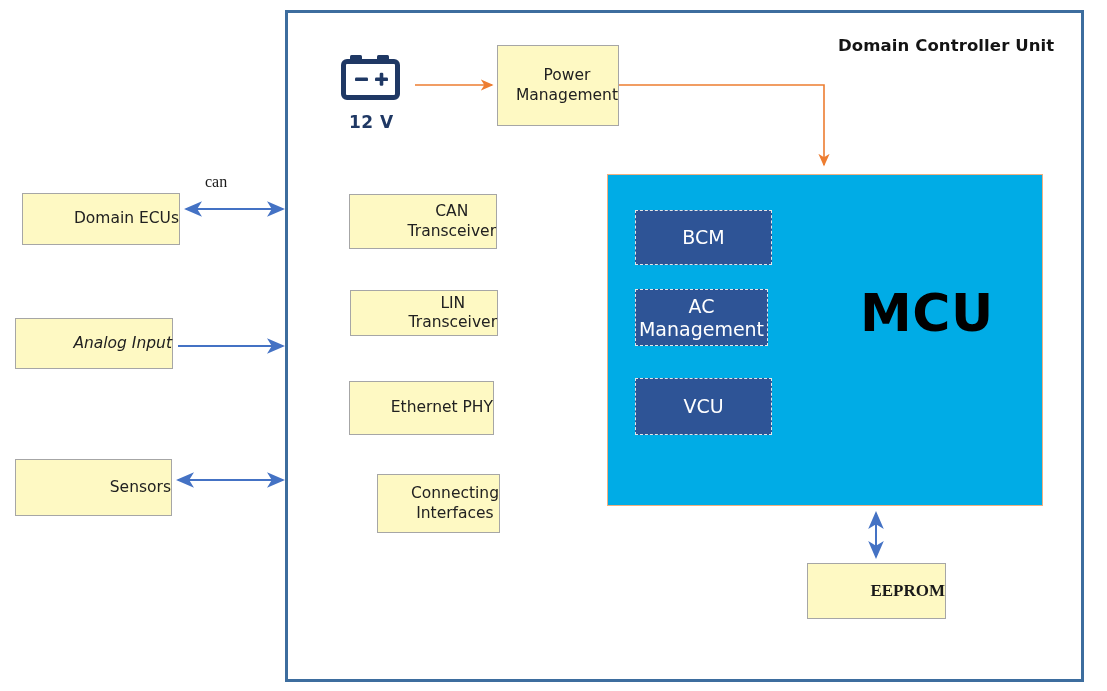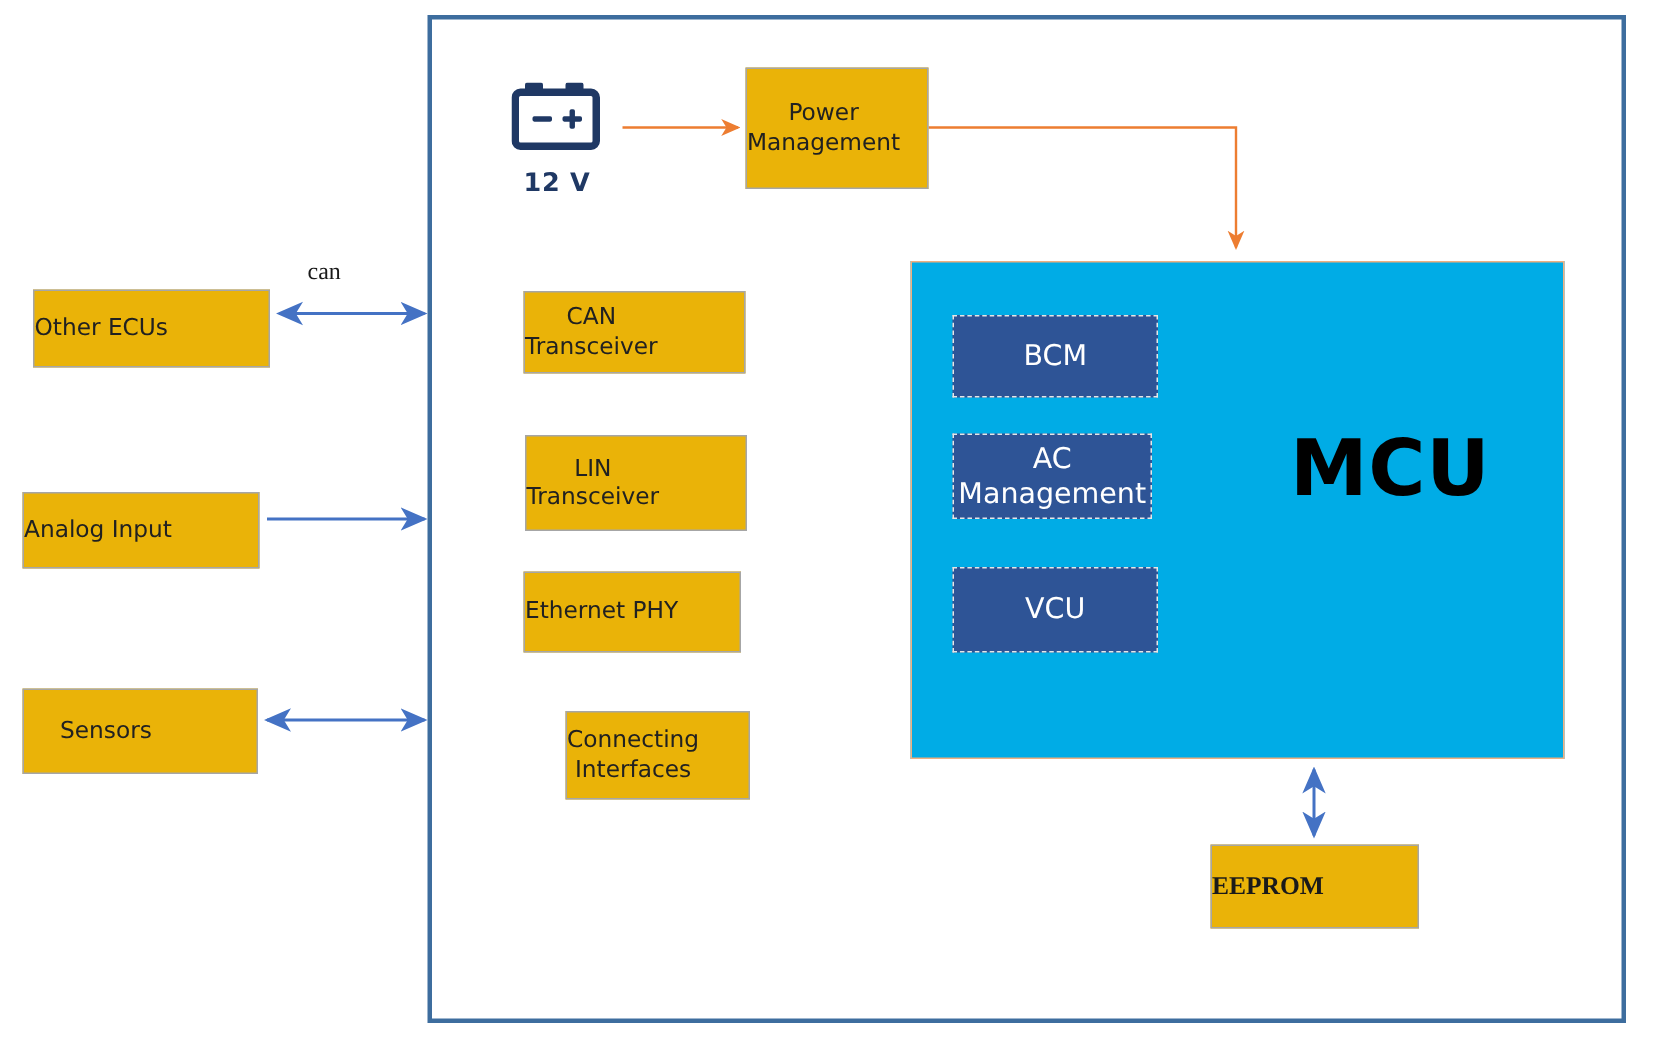--- a/index.html
+++ b/index.html
@@ -35,41 +35,41 @@
     font-size: 16.5px;
     font-weight: bold;
     color: #141414;
     letter-spacing: 0.1px;
     white-space: nowrap;
   }
 
   
   .gbox {
     position: absolute;
-    background: #eab308;
+    background: #fef9c3;
     border: 1px solid #a6a6a6;
     box-sizing: border-box;
     display: flex;
     align-items: center;
-    justify-content: flex-start;
+    justify-content: flex-end;
     text-align: center;
     color: #212121;
     font-size: 15.5px;
     line-height: 1.25;
     white-space: pre-line;
   }
 
   
   #box-other-ecus   { left: 22px;  top: 193px; width: 158px; height: 52px; }
-  #box-analog-input { left: 15px;  top: 328px; width: 158px; height: 51px; }
+  #box-analog-input { left: 15px;  top: 318px; width: 158px; height: 51px; font-style: italic; }
   #box-sensors      { left: 15px;  top: 459px; width: 157px; height: 57px; padding-left: 24px; }
 
   
   #box-can-transceiver   { left: 349px; top: 194px; width: 148px; height: 55px; }
-  #box-lin-transceiver   { left: 350px; top: 290px; width: 148px; height: 64px; }
+  #box-lin-transceiver   { left: 350px; top: 290px; width: 148px; height: 46px; }
   #box-ethernet-phy      { left: 349px; top: 381px; width: 145px; height: 54px; }
   #box-connecting-ifaces { left: 349px; top: 474px; width: 123px; height: 59px; margin-left: 28px; }
 
   
   #box-power-management  { left: 497px; top: 45px;  width: 122px; height: 81px; font-size: 15.5px; }
 
   
   #box-eeprom {
     left: 807px; top: 563px; width: 139px; height: 56px;
     font-family: "Liberation Serif", "DejaVu Serif", serif;
@@ -155,20 +155,21 @@
     pointer-events: none;
   }
 </style>
 </head>
 <body>
 
 <div id="canvas">
 
   <div id="dcu-boundary"></div>
 
+  <div id="dcu-title">Domain Controller Unit</div>
 
   <svg id="connectors" viewBox="0 0 1107 691" xmlns="http://www.w3.org/2000/svg">
     <defs>
       <marker id="arrow-blue-end" markerWidth="9" markerHeight="9" refX="8" refY="4.5" orient="auto" markerUnits="strokeWidth">
         <path d="M0,0.6 L9,4.5 L0,8.4 L2.4,4.5 Z" fill="#4472c4"></path>
       </marker>
       <marker id="arrow-blue-start" markerWidth="9" markerHeight="9" refX="1" refY="4.5" orient="auto" markerUnits="strokeWidth">
         <path d="M9,0.6 L0,4.5 L9,8.4 L6.6,4.5 Z" fill="#4472c4"></path>
       </marker>
       <marker id="arrow-orange-end" markerWidth="8" markerHeight="8" refX="7" refY="4" orient="auto" markerUnits="strokeWidth">
@@ -195,21 +196,21 @@
     <g>
       <path d="M619,85 L824,85 L824,165" fill="none" stroke="#ed7d31" stroke-width="1.6" marker-end="url(#arrow-orange-end)"></path>
     </g>
 
     <g>
       <line x1="876" y1="513" x2="876" y2="557" stroke="#4472c4" stroke-width="2" marker-start="url(#arrow-blue-start)" marker-end="url(#arrow-blue-end)"></line>
     </g>
   </svg>
 
   <div class="gbox" id="box-other-ecus">
-    <span>Other ECUs</span>
+    <span>Domain ECUs</span>
   </div>
 
   <div class="gbox" id="box-analog-input">
     <span>Analog Input</span>
   </div>
 
   <div class="gbox" id="box-sensors">
     <span>Sensors</span>
   </div>
 

